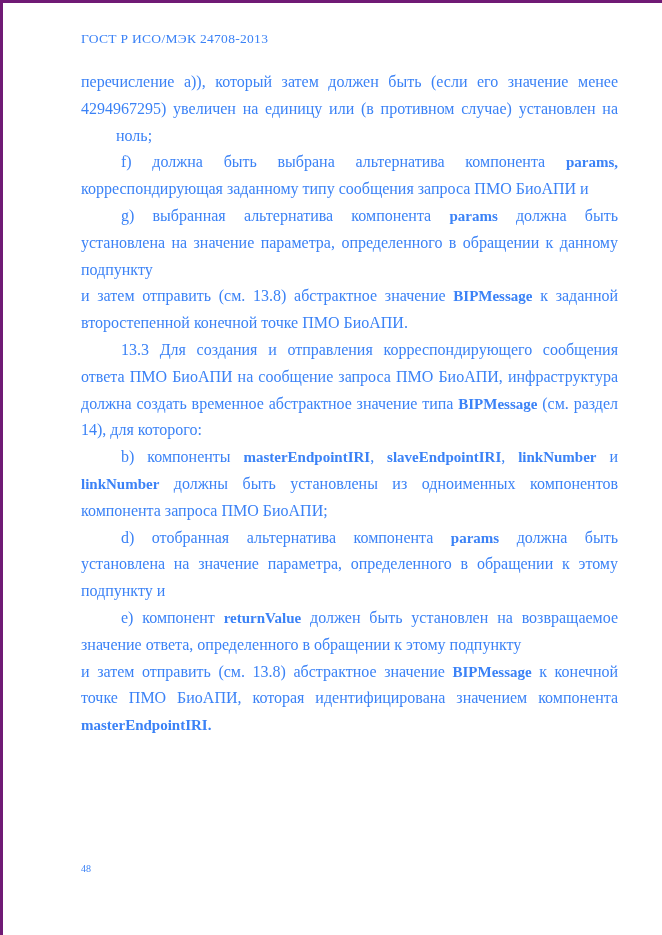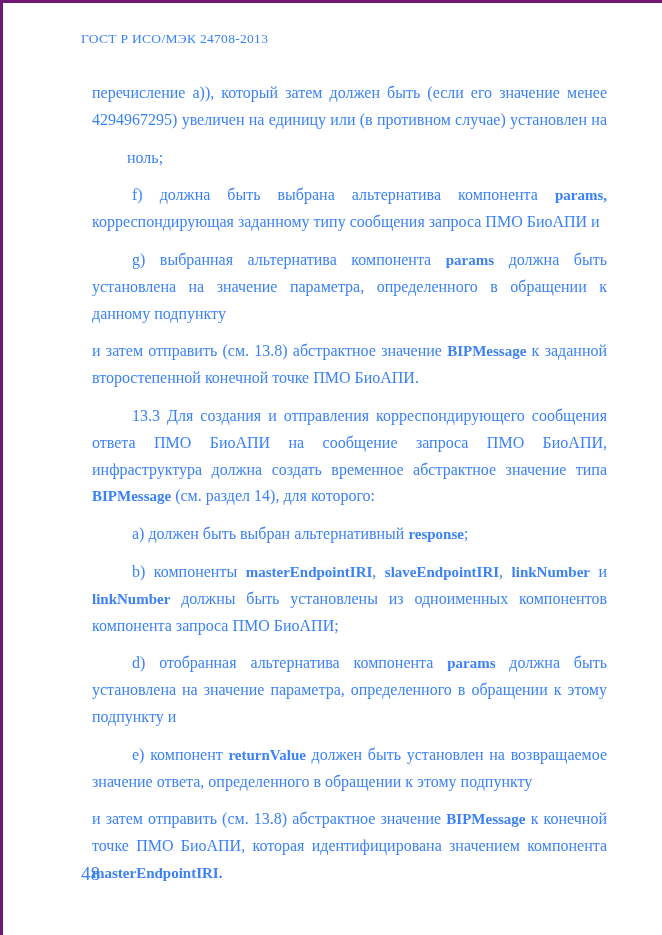--- a/index.html
+++ b/index.html
@@ -26,21 +26,21 @@
     letter-spacing: 0.3px;
     white-space: nowrap;
   }
   .doc-body {
     position: absolute;
     left: 78px;
     top: 66px;
     width: 537px;
   }
   .para {
-    margin: 11px;
+    margin: 0;
     font-size: 16px;
     line-height: 26.8px;
     text-align: justify;
   }
   .para.item {
     text-indent: 40px;
   }
   .para.hang {
     padding-left: 35px;
     text-align: left;
@@ -51,38 +51,37 @@
   }
   .term {
     font-family: Liberation Serif, serif;
     font-weight: bold;
     font-size: 15px;
   }
   .doc-footer {
     position: absolute;
     left: 78px;
     top: 860px;
-    font-size: 19px;
+    font-size: 10px;
     text-align: right;
   }
 </style>
 </head>
 <body>
 
 <div class="page">
   <div class="doc-header">ГОСТ Р ИСО/МЭК 24708-2013</div>
 
   <div class="doc-body">
       <p class="para flush-stretch"><span>перечисление а)), который затем должен быть (если его значение менее 4294967295) увеличен на единицу или (в противном случае) установлен на</span></p>
       <p class="para hang"><span>ноль;</span></p>
       <p class="para item"><span>f) должна быть выбрана альтернатива компонента </span><span class="term">params,</span><span> корреспондирующая заданному типу сообщения запроса ПМО БиоАПИ и</span></p>
       <p class="para item"><span>g) выбранная альтернатива компонента </span><span class="term">params</span><span> должна быть установлена на значение параметра, определенного в обращении к данному подпункту</span></p>
       <p class="para flush"><span>и затем отправить (см. 13.8) абстрактное значение </span><span class="term">BIPMessage</span><span> к заданной второстепенной конечной точке ПМО БиоАПИ.</span></p>
       <p class="para item"><span>13.3 Для создания и отправления корреспондирующего сообщения ответа ПМО БиоАПИ на сообщение запроса ПМО БиоАПИ, инфраструктура должна создать временное абстрактное значение типа </span><span class="term">BIPMessage</span><span> (см. раздел 14), для которого:</span></p>
-      <p class="para item"><span>a)  должен быть выбран альтернативный </span><span class="term">response</span><span>;</span></p>
       <p class="para item"><span>b) компоненты </span><span class="term">masterEndpointIRI</span><span>, </span><span class="term">slaveEndpointIRI</span><span>, </span><span class="term">linkNumber</span><span> и </span><span class="term">linkNumber</span><span> должны быть установлены из одноименных компонентов компонента запроса ПМО БиоАПИ;</span></p>
       <p class="para item"><span>d) отобранная альтернатива компонента </span><span class="term">params</span><span> должна быть установлена на значение параметра, определенного в обращении к этому подпункту и</span></p>
       <p class="para item"><span>e) компонент </span><span class="term">returnValue</span><span> должен быть установлен на возвращаемое значение ответа, определенного в обращении к этому подпункту</span></p>
       <p class="para flush"><span>и затем отправить (см. 13.8) абстрактное значение </span><span class="term">BIPMessage</span><span> к конечной точке ПМО БиоАПИ, которая идентифицирована значением компонента </span><span class="term">masterEndpointIRI.</span></p>
     </div>
 
   <div class="doc-footer">48</div>
 </div>
 
 </body></html>

